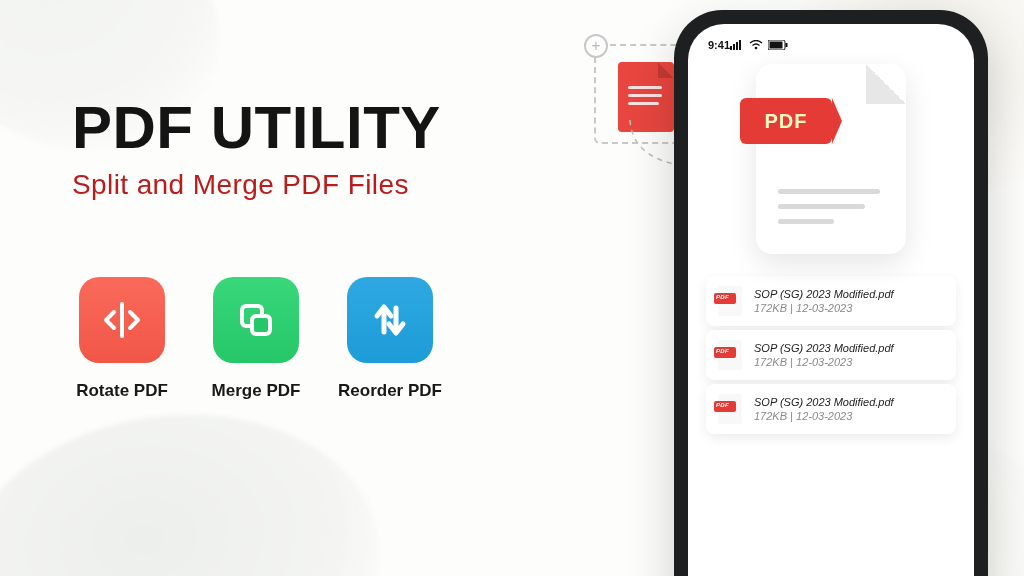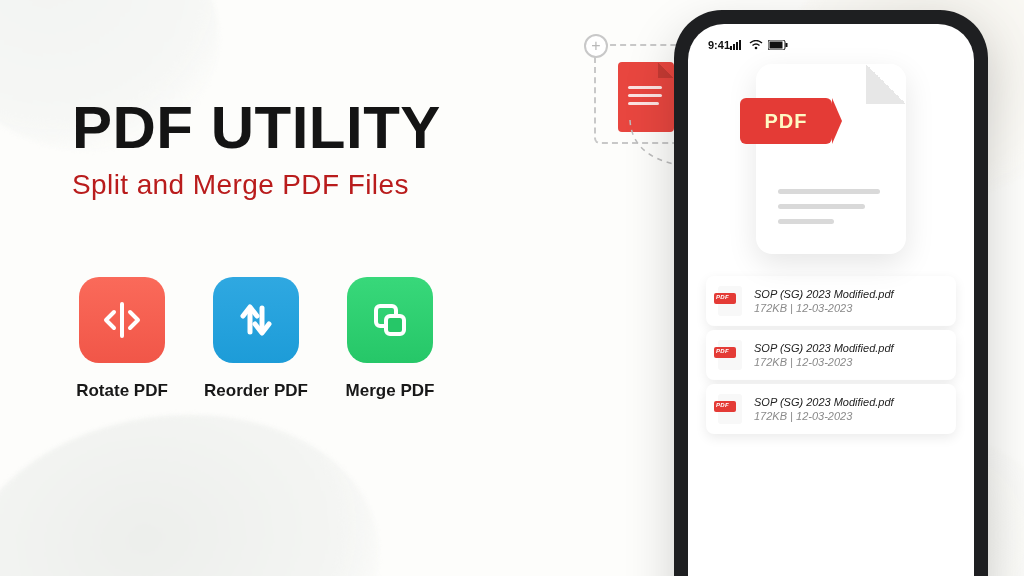--- a/index.html
+++ b/index.html
@@ -252,39 +252,39 @@
         <svg width="48" height="48" viewBox="0 0 48 48" fill="none">
           <line x1="24" y1="8" x2="24" y2="40" stroke="#fff" stroke-width="4" stroke-linecap="round"></line>
           <polyline points="16,16 8,24 16,32" stroke="#fff" stroke-width="4" fill="none" stroke-linecap="round" stroke-linejoin="round"></polyline>
           <polyline points="32,16 40,24 32,32" stroke="#fff" stroke-width="4" fill="none" stroke-linecap="round" stroke-linejoin="round"></polyline>
         </svg>
       </div>
       <div class="feature-label">Rotate PDF</div>
     </div>
 
     <div class="feature">
+      <div class="feature-tile tile-green">
+        <svg width="48" height="48" viewBox="0 0 48 48" fill="none">
+          <rect x="10" y="10" width="20" height="20" rx="4" stroke="#fff" stroke-width="4"></rect>
+          <rect x="20" y="20" width="18" height="18" rx="4" stroke="#fff" stroke-width="4" fill="#26c768"></rect>
+        </svg>
+      </div>
+      <div class="feature-label">Merge PDF</div>
+    </div>
+
+    <div class="feature">
       <div class="feature-tile tile-blue">
         <svg width="48" height="48" viewBox="0 0 48 48" fill="none">
           <line x1="18" y1="36" x2="18" y2="14" stroke="#fff" stroke-width="5" stroke-linecap="round"></line>
           <polyline points="11,20 18,11 25,20" stroke="#fff" stroke-width="5" fill="none" stroke-linecap="round" stroke-linejoin="round"></polyline>
           <line x1="30" y1="12" x2="30" y2="34" stroke="#fff" stroke-width="5" stroke-linecap="round"></line>
           <polyline points="23,28 30,37 37,28" stroke="#fff" stroke-width="5" fill="none" stroke-linecap="round" stroke-linejoin="round"></polyline>
         </svg>
       </div>
       <div class="feature-label">Reorder PDF</div>
-    </div>
-
-    <div class="feature">
-      <div class="feature-tile tile-green">
-        <svg width="48" height="48" viewBox="0 0 48 48" fill="none">
-          <rect x="10" y="10" width="20" height="20" rx="4" stroke="#fff" stroke-width="4"></rect>
-          <rect x="20" y="20" width="18" height="18" rx="4" stroke="#fff" stroke-width="4" fill="#26c768"></rect>
-        </svg>
-      </div>
-      <div class="feature-label">Merge PDF</div>
     </div>
 
 
   </div>
 </div>
 
 <div class="placeholder">
   <div class="plus">+</div>
   <div class="mini-doc">
     <span class="ml a"></span>

